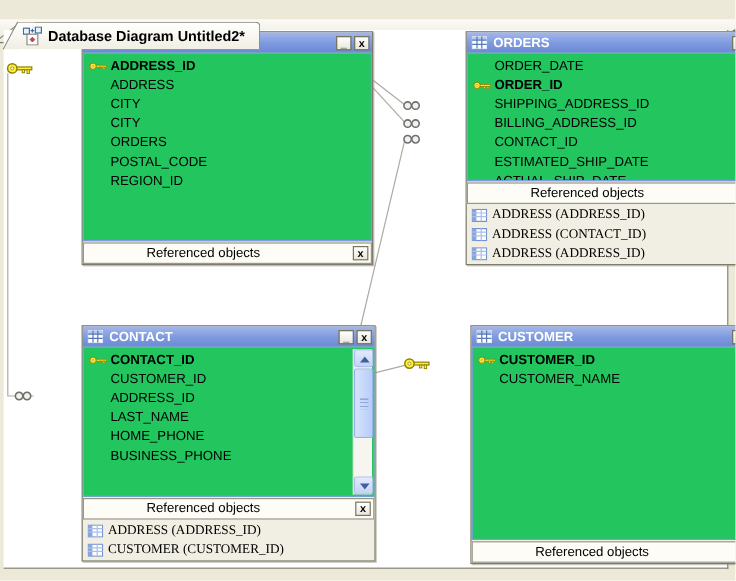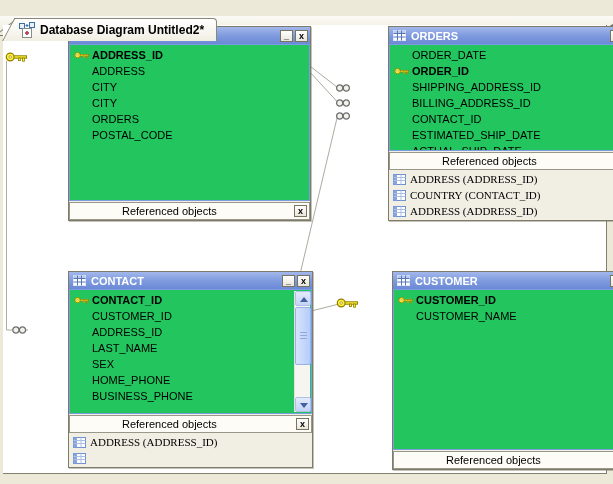--- a/index.html
+++ b/index.html
@@ -178,20 +178,21 @@
         <div class="frow pk">
           <svg class="rowkey" width="15" height="9" viewBox="0 0 22 11">
               <use href="#keyR" transform="translate(1,5)"></use>
             </svg>
           <span>ADDRESS_ID</span></div>
         <div class="frow"><span>ADDRESS</span></div>
         <div class="frow"><span>CITY</span></div>
         <div class="frow"><span>CITY</span></div>
         <div class="frow"><span>ORDERS</span></div>
         <div class="frow"><span>POSTAL_CODE</span></div>
+        <div class="frow"><span>REGION_ID</span></div>
       </div>
       <div class="refbar">
         <span class="rlbl">Referenced objects</span>
         <div class="ref-x"><span>x</span></div>
       </div>
     </div>
 
     <div class="window" id="w-orders">
       <div class="titlebar">
         <svg width="13" height="11" viewBox="0 0 13 11">
@@ -242,21 +243,21 @@
             <rect x="0.5" y="0.5" width="3.5" height="10" fill="#88a6de"></rect>
             <path d="M0.5 3.5 H12.5 M0.5 6.5 H12.5 M8 0.5 V10.5" stroke="#a9bfe8" stroke-width="1" fill="none"></path>
           </svg>
           <span>ADDRESS (ADDRESS_ID)</span></div>
         <div class="refrow">
           <svg width="13" height="11" viewBox="0 0 13 11">
             <rect x="0.5" y="0.5" width="12" height="10" fill="#ffffff" stroke="#6f8fd0"></rect>
             <rect x="0.5" y="0.5" width="3.5" height="10" fill="#88a6de"></rect>
             <path d="M0.5 3.5 H12.5 M0.5 6.5 H12.5 M8 0.5 V10.5" stroke="#a9bfe8" stroke-width="1" fill="none"></path>
           </svg>
-          <span>COUNTRY (CONTACT_ID)</span></div>
+          <span>ADDRESS (CONTACT_ID)</span></div>
         <div class="refrow">
           <svg width="13" height="11" viewBox="0 0 13 11">
             <rect x="0.5" y="0.5" width="12" height="10" fill="#ffffff" stroke="#6f8fd0"></rect>
             <rect x="0.5" y="0.5" width="3.5" height="10" fill="#88a6de"></rect>
             <path d="M0.5 3.5 H12.5 M0.5 6.5 H12.5 M8 0.5 V10.5" stroke="#a9bfe8" stroke-width="1" fill="none"></path>
           </svg>
           <span>ADDRESS (ADDRESS_ID)</span></div>
       </div>
     </div>
 
@@ -277,21 +278,20 @@
       </div>
       <div class="fieldlist">
         <div class="frow pk">
           <svg class="rowkey" width="15" height="9" viewBox="0 0 22 11">
               <use href="#keyR" transform="translate(1,5)"></use>
             </svg>
           <span>CONTACT_ID</span></div>
         <div class="frow"><span>CUSTOMER_ID</span></div>
         <div class="frow"><span>ADDRESS_ID</span></div>
         <div class="frow"><span>LAST_NAME</span></div>
-        <div class="frow"><span>SEX</span></div>
         <div class="frow"><span>HOME_PHONE</span></div>
         <div class="frow"><span>BUSINESS_PHONE</span></div>
         <div class="vscroll">
           <div class="sb-btn up">
               <i></i>
             </div>
           <div class="sb-thumb c-thumb">
               <span class="grip"></span>
             </div>
           <div class="sb-btn down">
@@ -310,21 +310,21 @@
             <rect x="0.5" y="0.5" width="3.5" height="10" fill="#88a6de"></rect>
             <path d="M0.5 3.5 H12.5 M0.5 6.5 H12.5 M8 0.5 V10.5" stroke="#a9bfe8" stroke-width="1" fill="none"></path>
           </svg>
           <span>ADDRESS (ADDRESS_ID)</span></div>
         <div class="refrow">
           <svg width="13" height="11" viewBox="0 0 13 11">
             <rect x="0.5" y="0.5" width="12" height="10" fill="#ffffff" stroke="#6f8fd0"></rect>
             <rect x="0.5" y="0.5" width="3.5" height="10" fill="#88a6de"></rect>
             <path d="M0.5 3.5 H12.5 M0.5 6.5 H12.5 M8 0.5 V10.5" stroke="#a9bfe8" stroke-width="1" fill="none"></path>
           </svg>
-          </div>
+          <span>CUSTOMER (CUSTOMER_ID)</span></div>
       </div>
     </div>
 
     <div class="window" id="w-customer">
       <div class="titlebar">
         <svg width="13" height="11" viewBox="0 0 13 11">
           <rect x="0.5" y="0.5" width="12" height="10" fill="#ffffff" stroke="#dfe8f8"></rect>
           <rect x="0.5" y="0.5" width="12" height="3" fill="#b9c9ec"></rect>
           <path d="M0.5 3.5 H12.5 M0.5 7 H12.5 M4.5 0.5 V10.5 M8.5 0.5 V10.5" stroke="#5577b9" stroke-width="1" fill="none"></path>
         </svg>

